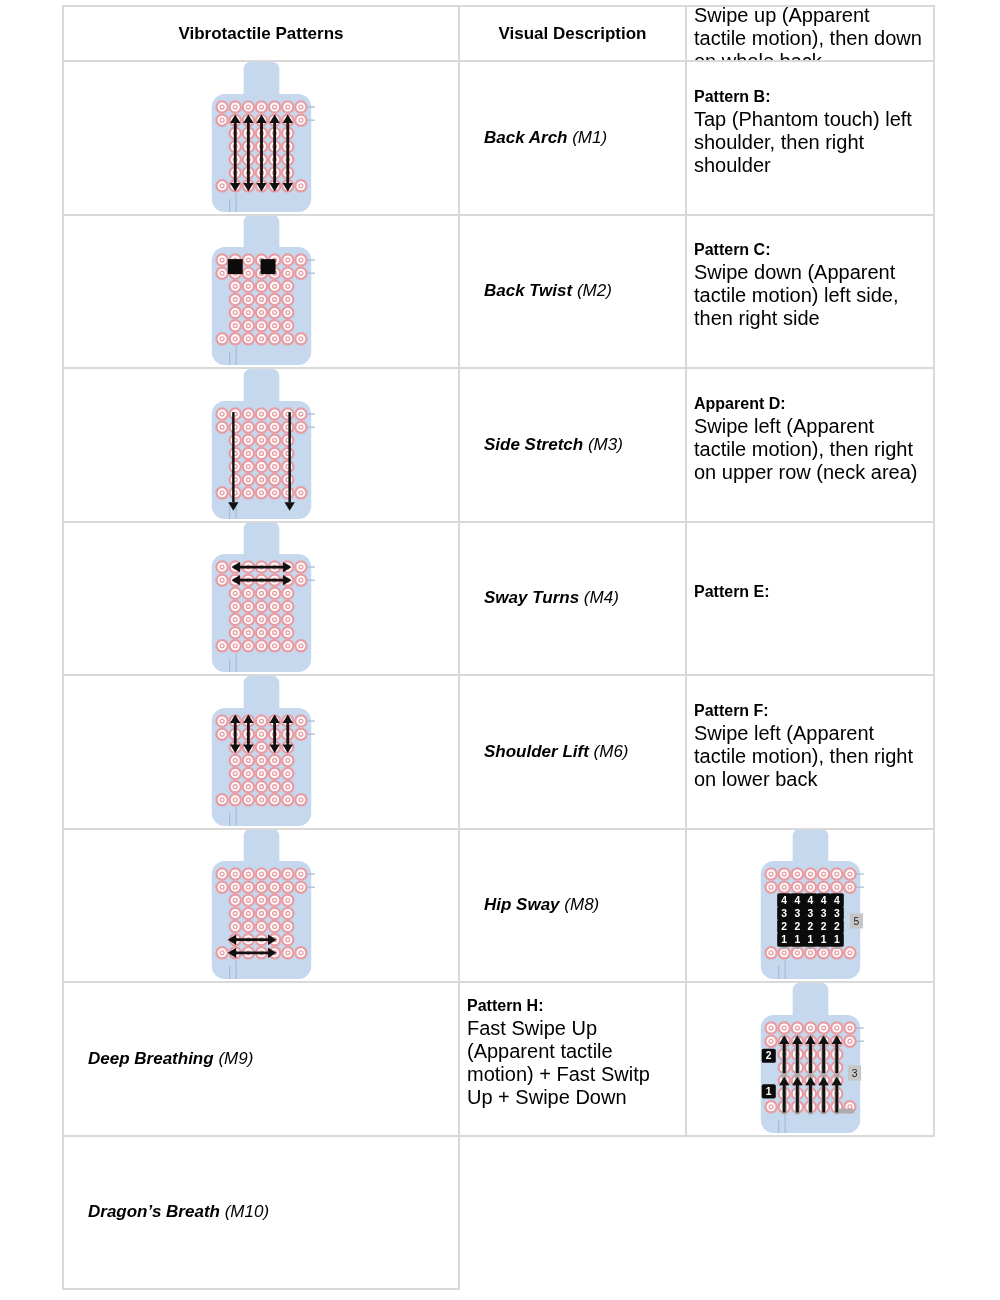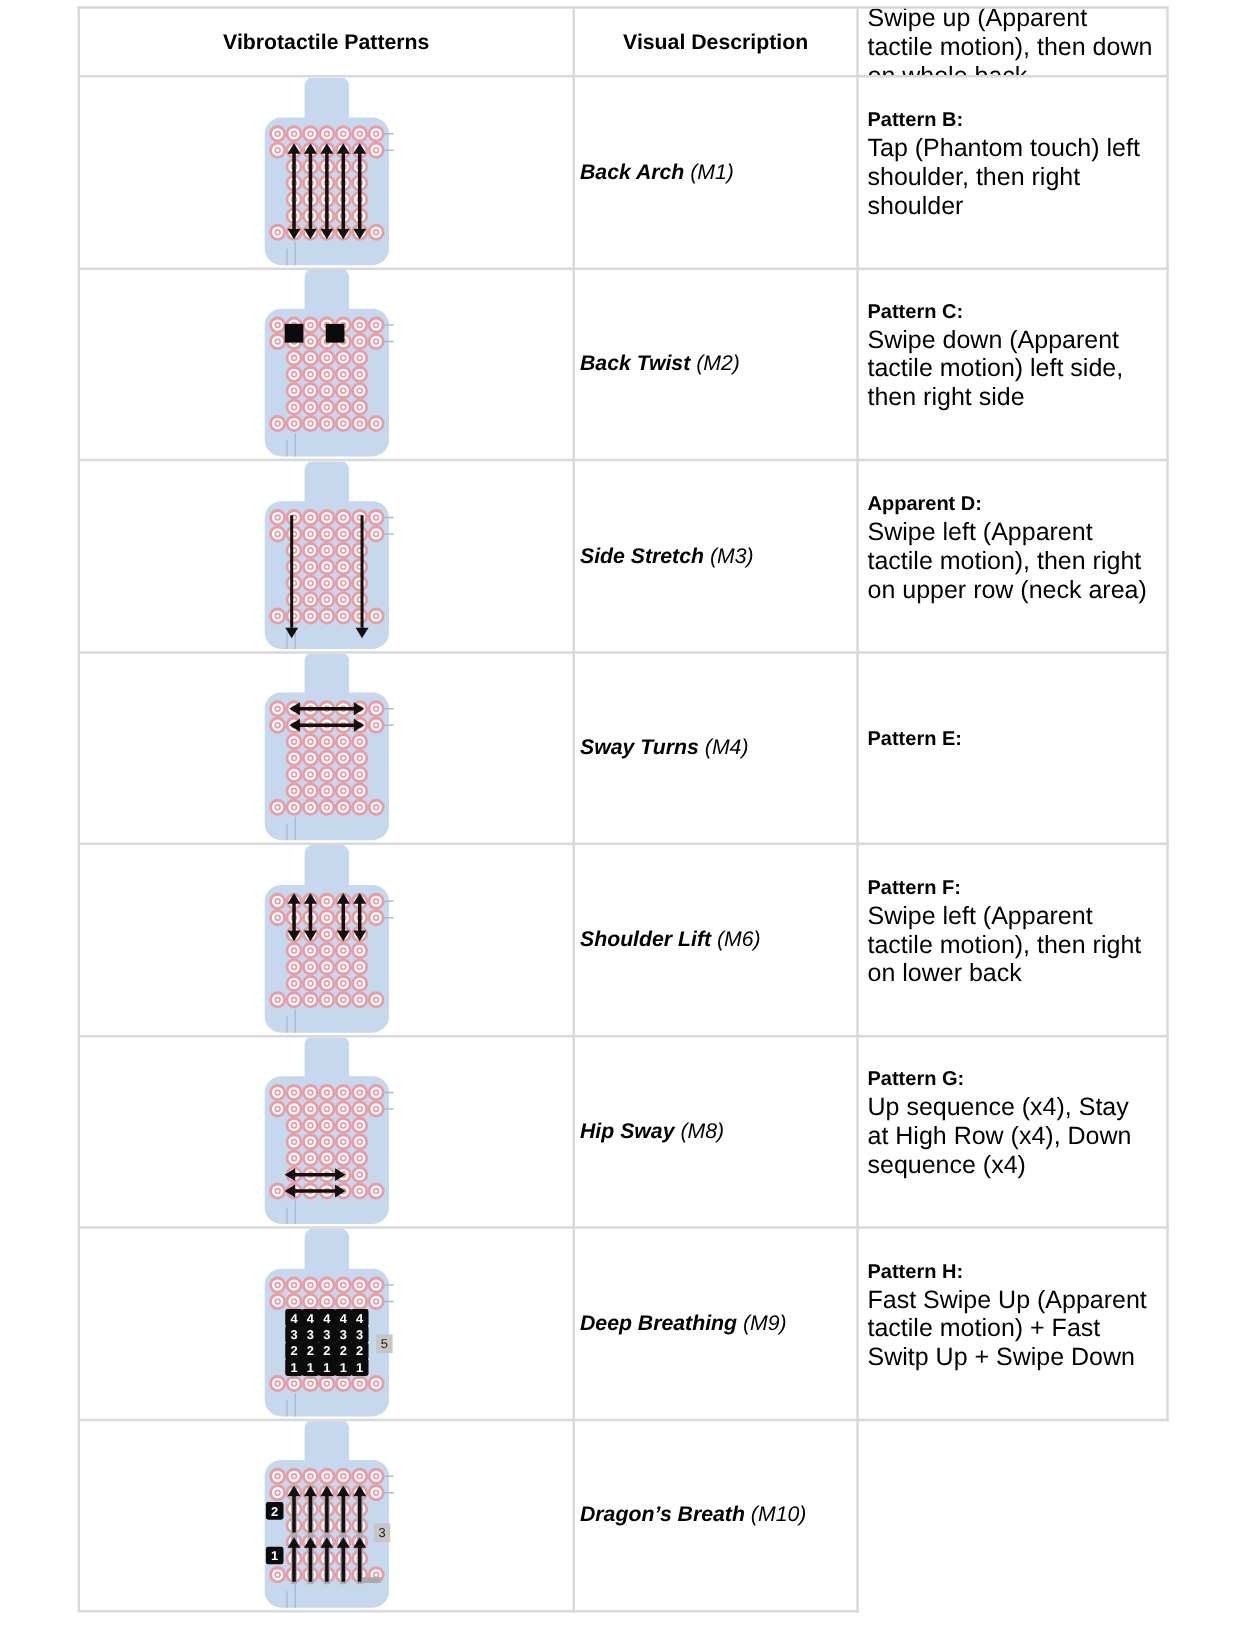--- a/index.html
+++ b/index.html
@@ -14,21 +14,21 @@
   }
   .cell{
     border-right:2px solid #d9d9d9;border-bottom:2px solid #d9d9d9;
     box-sizing:border-box;display:flex;align-items:center;overflow:hidden;
   }
   .hcell{justify-content:center;text-align:center;font-weight:bold;font-size:17px;line-height:21px;}
   .c1{flex-direction:column;justify-content:center;align-items:flex-start;padding:4px 10px 18px 7px;}
   .pat-label{font-weight:bold;font-size:16px;line-height:23px;}
   .pat-desc{font-size:20px;line-height:23px;}
   .c2{justify-content:center;}
-  .c3{padding-left:4px;font-size:17px;}
+  .c3{padding-left:24px;font-size:17px;}
   .mv-name{font-weight:bold;font-style:italic;}
   .mv-code{font-style:italic;}
   svg{display:block;}
 </style>
 </head>
 <body>
 
 <div class="table">
   <div class="cell hcell">Vibrotactile Patterns</div>
   <div class="cell hcell">Visual Description</div>
@@ -694,24 +694,20 @@
           <line x1="30" y1="132" x2="66" y2="132" stroke="#111111" stroke-width="3"></line>
           <polygon points="31,126.5 31,137.5 22,132" fill="#111111"></polygon>
           <polygon points="65,126.5 65,137.5 74,132" fill="#111111"></polygon>
         </g>
       </svg>
     </div>
   <div class="cell c3">
     <span><span class="mv-name">Hip Sway</span> <span class="mv-code">(M8)</span></span>
   </div>
 
-  <div class="cell c1">
-    <div class="pat-label">Pattern G:</div>
-    <div class="pat-desc">Up sequence (x4), Stay at High Row (x4), Down sequence (x4)</div>
-  </div>
   <div class="cell c2">
       <svg viewBox="0 0 116 162" width="109" height="152">
         <rect x="39" y="0" width="38" height="44" rx="7" fill="#c5d8ee"></rect>
         <rect x="5" y="34" width="106" height="126" rx="14" fill="#c5d8ee"></rect>
         <line x1="104" y1="48" x2="115" y2="48" stroke="#a8bcd4" stroke-width="1.3"></line>
         <line x1="104" y1="62" x2="115" y2="62" stroke="#a8bcd4" stroke-width="1.3"></line>
         <line x1="24" y1="146" x2="24" y2="160" stroke="#a8bcd4" stroke-width="1.3"></line>
         <line x1="31" y1="140" x2="31" y2="160" stroke="#a8bcd4" stroke-width="1.3"></line>
         <g>
           <circle cx="16" cy="48" r="6" fill="#ffffff" stroke="#e89da4" stroke-width="2.4"></circle>

